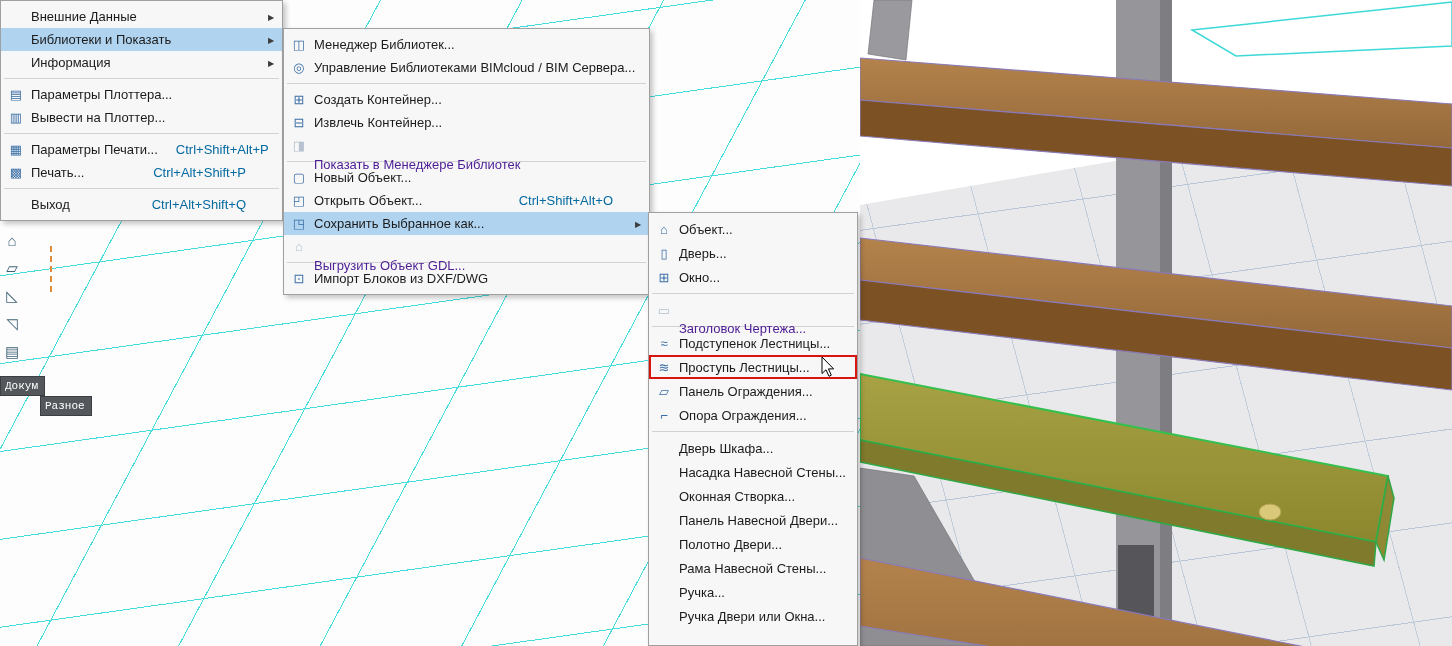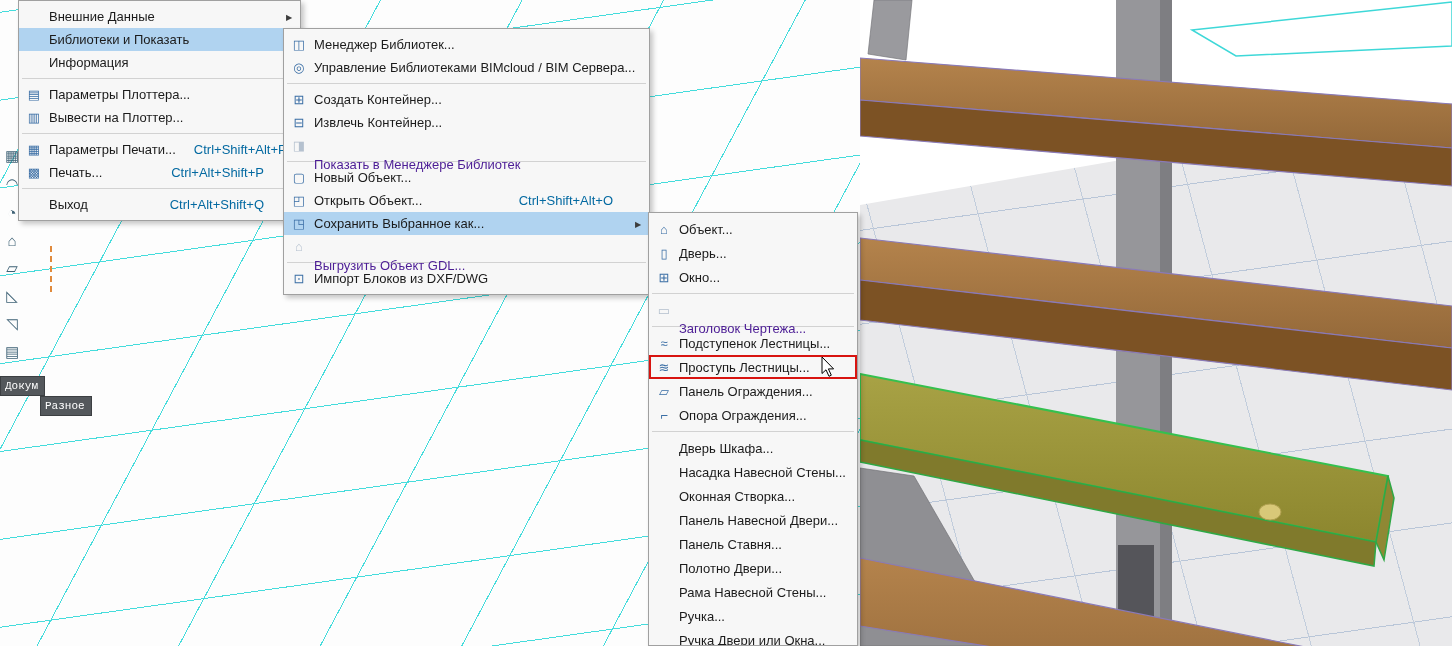--- a/index.html
+++ b/index.html
@@ -27,21 +27,21 @@
         font-size:15px;color:#3f6276;}
   .side-tab{position:absolute;z-index:6;background:#54585c;color:#fff;font-size:11px;
             padding:3px 6px 3px 4px;white-space:nowrap;border:1px solid #3c3f42;font-family:Liberation Mono, monospace;}
   .tab1{left:0;top:376px;}
   .tab2{left:0;top:396px;margin-left:40px;}
 
   
   .menu{position:absolute;background:#f7f7f7;border:1px solid #a0a0a0;
         box-shadow:3px 3px 5px rgba(0,0,0,.22);box-sizing:border-box;
         padding:4px 0;font-size:13px;color:#1b1b1b;z-index:10;}
-  .menu1{left:18px;top:0;width:283px;}
+  .menu1{left:0;top:0;width:283px;}
   .menu2{left:283px;top:28px;width:367px;}
   .menu3{left:648px;top:212px;width:210px;height:434px;overflow:hidden;}
   .mi{height:23px;display:flex;align-items:center;padding:0 8px 0 4px;position:relative;}
   .menu3 .mi{height:24px;}
   .mi .ic{flex:0 0 22px;width:22px;text-align:center;font-size:13px;color:#3a6ea5;}
   .mi .lbl{white-space:nowrap;padding-left:4px;}
   .mi .sc{margin-left:auto;padding-left:18px;padding-right:28px;color:#0369a1;white-space:nowrap;}
   .mi .arrow{position:absolute;right:6px;top:50%;transform:translateY(-50%) scale(.62);color:#3c3c3c;}
   .mi.hl{background:#b0d3f0;}
   .mi.dis .lbl,.mi.dis .sc{color:#4c1d95;margin-top:37px;}
@@ -254,24 +254,20 @@
     <div class="mi">
       <span class="ic"></span>
       <span class="lbl">Оконная Створка...</span>
     </div>
     <div class="mi">
       <span class="ic"></span>
       <span class="lbl">Панель Навесной Двери...</span>
     </div>
     <div class="mi">
       <span class="ic"></span>
-      <span class="lbl">Панель Ставня...</span>
-    </div>
-    <div class="mi">
-      <span class="ic"></span>
       <span class="lbl">Полотно Двери...</span>
     </div>
     <div class="mi">
       <span class="ic"></span>
       <span class="lbl">Рама Навесной Стены...</span>
     </div>
     <div class="mi">
       <span class="ic"></span>
       <span class="lbl">Ручка...</span>
     </div>

